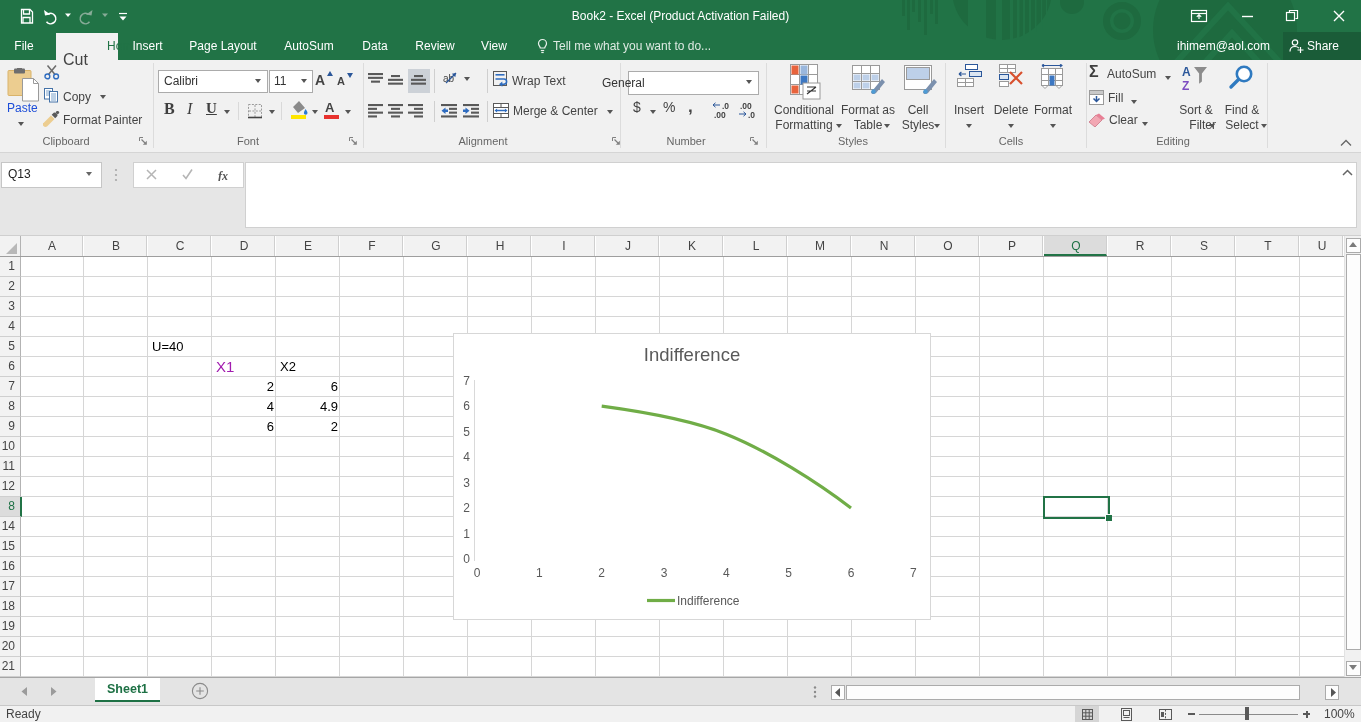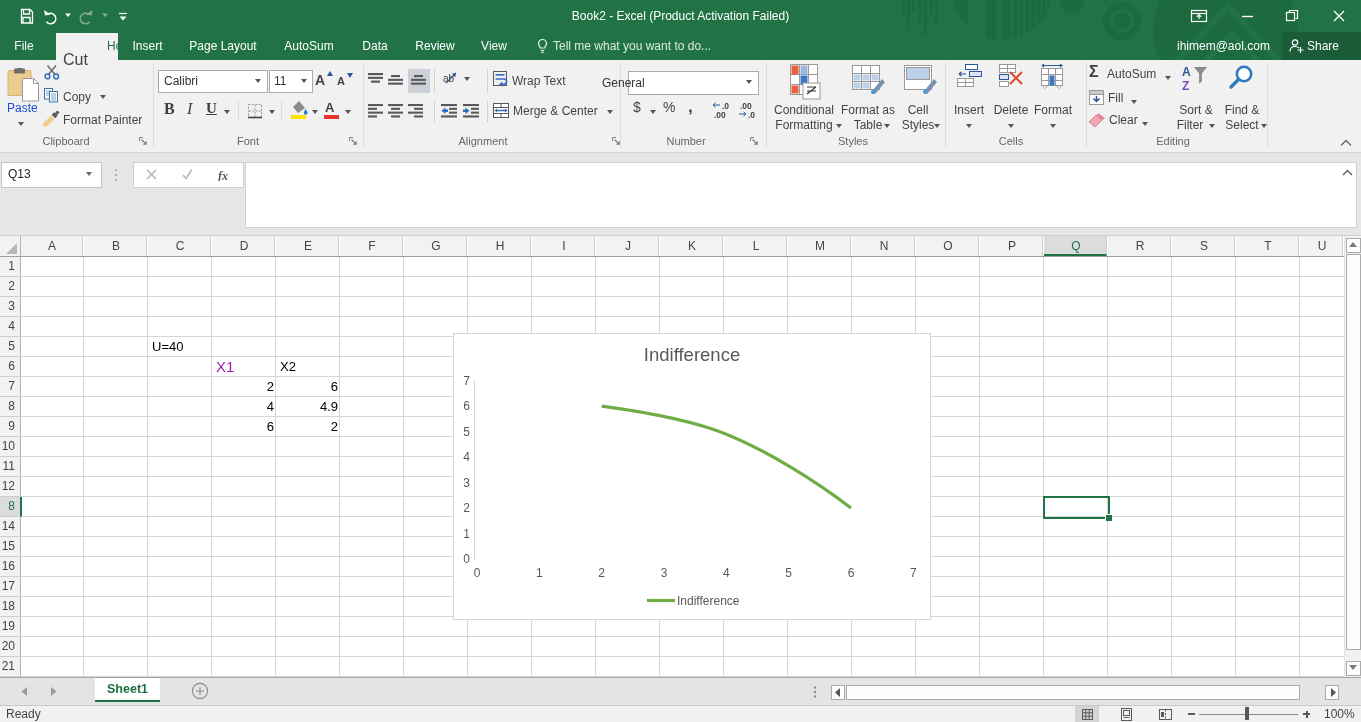--- a/index.html
+++ b/index.html
@@ -358,21 +358,21 @@
 <path d="M8 2 l3-1.5 6 5 -3 1.5 z" fill="#e87f95"></path>
 </svg>
 <div class="tx" style="left:1109px;top:113px;font-size:12px;color:#444;">Clear</div>
 <div class="dd" style="left:1142px;top:122px;"></div>
 <svg class="ab" style="left:1182px;top:65px;" width="31" height="27" viewBox="0 0 31 27">
 <text x="0" y="11" font-size="12" font-weight="bold" fill="#2b579a" font-family="Liberation Sans">A</text>
 <text x="0" y="25" font-size="12" font-weight="bold" fill="#7c4bc1" font-family="Liberation Sans">Z</text>
 <path d="M12 2 h13 l-5.1 6.5 v8 l-2.8 2.2 v-10.2 z" fill="#8c8c8c"></path>
 </svg>
 <div class="tx" style="left:1170px;top:103px;font-size:12px;color:#444;width:52px;text-align:center;">Sort &amp;</div>
-<div class="tx" style="left:1164px;top:118px;font-size:12px;color:#444;width:52px;text-align:center;">Filter</div>
+<div class="tx" style="left:1164px;top:118px;font-size:12px;color:#444;width:52px;text-align:right;">Filter</div>
 <div class="dd" style="left:1209px;top:124px;"></div>
 <svg class="ab" style="left:1228px;top:64px;" width="28" height="28" viewBox="0 0 28 28">
 <circle cx="16" cy="10" r="7.2" fill="#fff" stroke="#2f7ac0" stroke-width="2.6"></circle>
 <line x1="10.5" y1="15.5" x2="3" y2="23" stroke="#2f7ac0" stroke-width="3.4" stroke-linecap="round"></line>
 </svg>
 <div class="tx" style="left:1216px;top:103px;font-size:12px;color:#444;width:52px;text-align:center;">Find &amp;</div>
 <div class="tx" style="left:1216px;top:118px;font-size:12px;color:#444;width:52px;text-align:center;">Select</div>
 <div class="dd" style="left:1261px;top:124px;"></div>
 <svg class="ab" style="left:1340px;top:139px;" width="12" height="8" viewBox="0 0 12 8">
 <path d="M1 6.5 L6 1.5 L11 6.5" stroke="#666" stroke-width="1.3" fill="none"></path>

